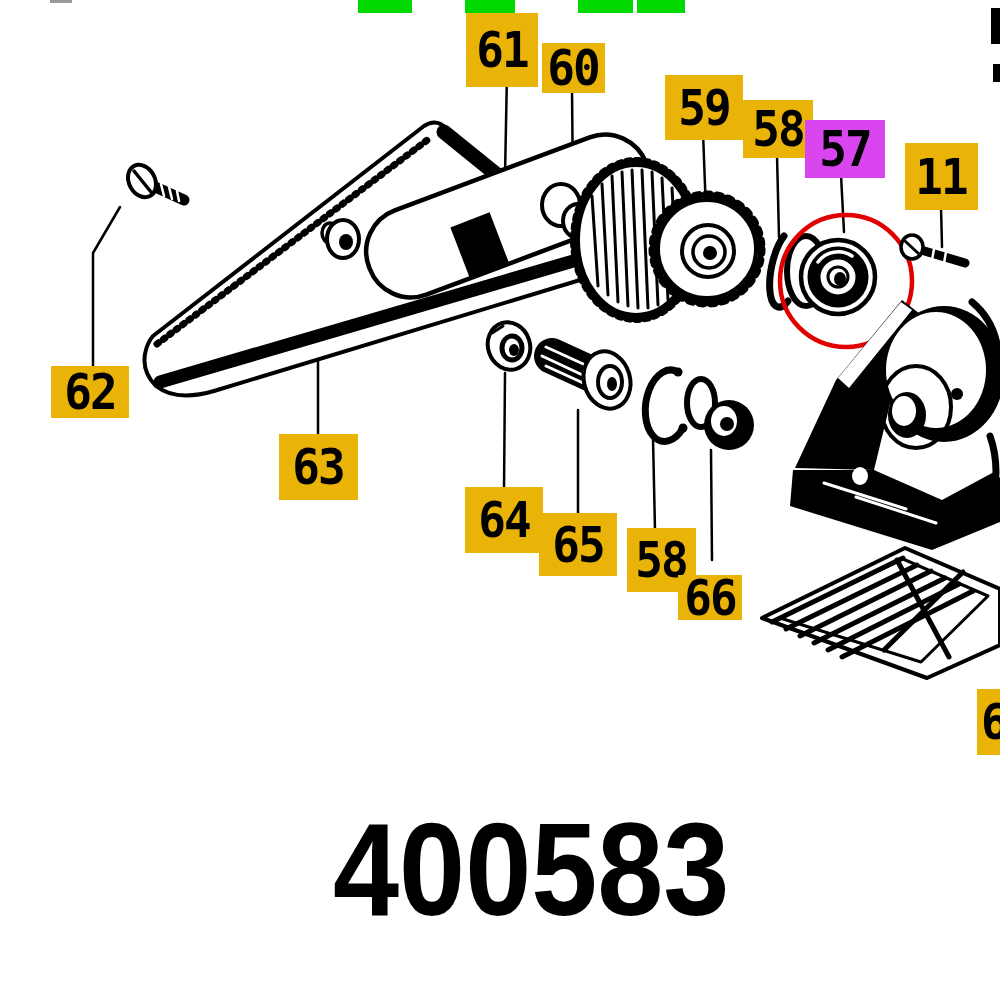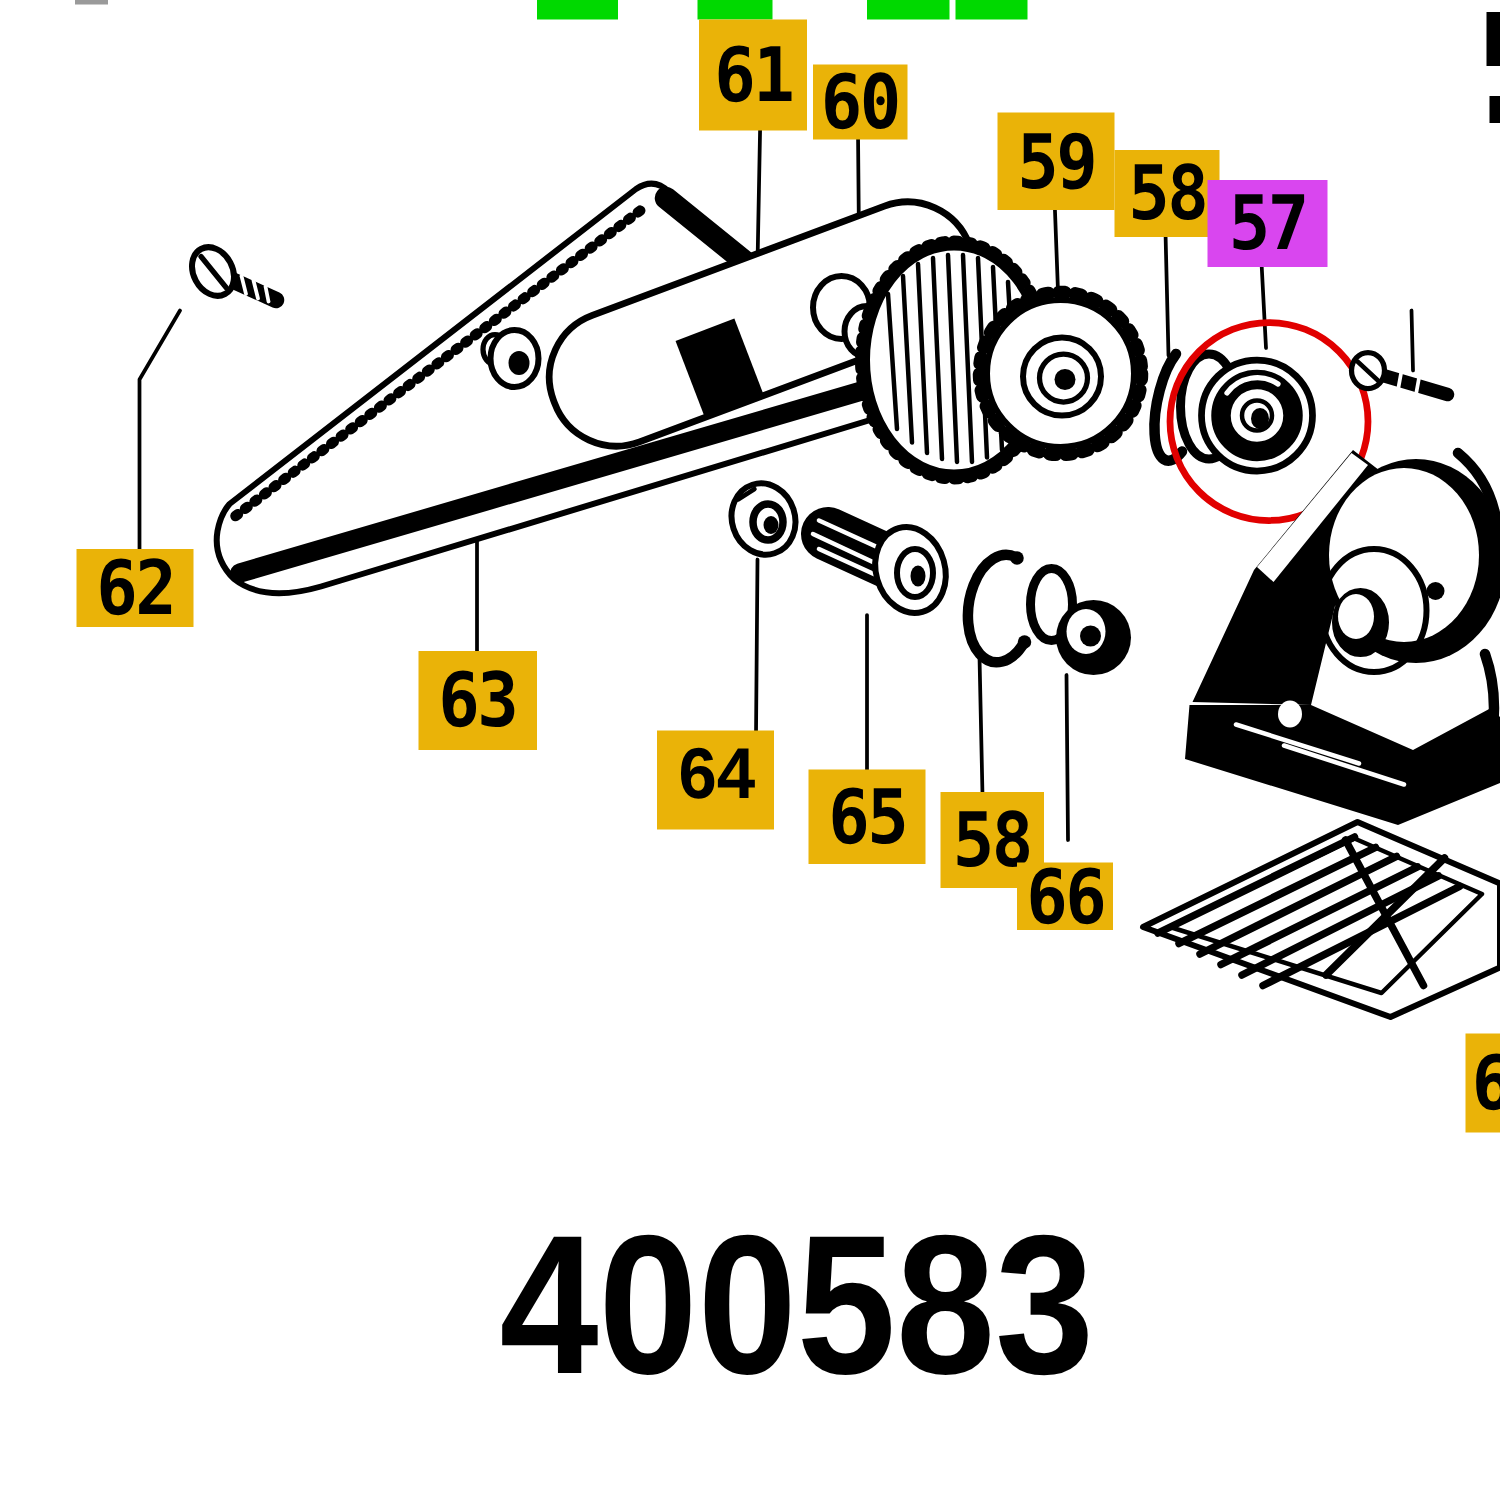--- a/index.html
+++ b/index.html
@@ -201,27 +201,30 @@
     </div>
   <div class="plabel green" style="left:665px;top:75px;width:78px;height:65px;text-align:center;">
       <span class="txt">59</span>
     </div>
   <div class="plabel green" style="left:743px;top:100px;width:70px;height:58px;">
       <span class="txt">58</span>
     </div>
   <div class="plabel red" style="left:805px;top:120px;width:80px;height:58px;">
       <span class="txt">57</span>
     </div>
+  <div class="plabel green" style="left:905px;top:143px;width:73px;height:67px;">
+      <span class="txt">11</span>
+    </div>
   <div class="plabel green" style="left:51px;top:366px;width:78px;height:52px;">
       <span class="txt">62</span>
     </div>
   <div class="plabel green" style="left:279px;top:434px;width:79px;height:66px;">
       <span class="txt">63</span>
     </div>
-  <div class="plabel green" style="left:438px;top:487px;width:78px;height:66px;font-family:Liberation Mono, monospace;">
+  <div class="plabel green" style="left:465px;top:487px;width:78px;height:66px;">
       <span class="txt">64</span>
     </div>
   <div class="plabel green" style="left:539px;top:513px;width:78px;height:63px;">
       <span class="txt">65</span>
     </div>
   <div class="plabel green" style="left:627px;top:528px;width:69px;height:64px;">
       <span class="txt">58</span>
     </div>
   <div class="plabel green" style="left:678px;top:558px;width:64px;height:45px;margin-top:17px;">
       <span class="txt">66</span>

